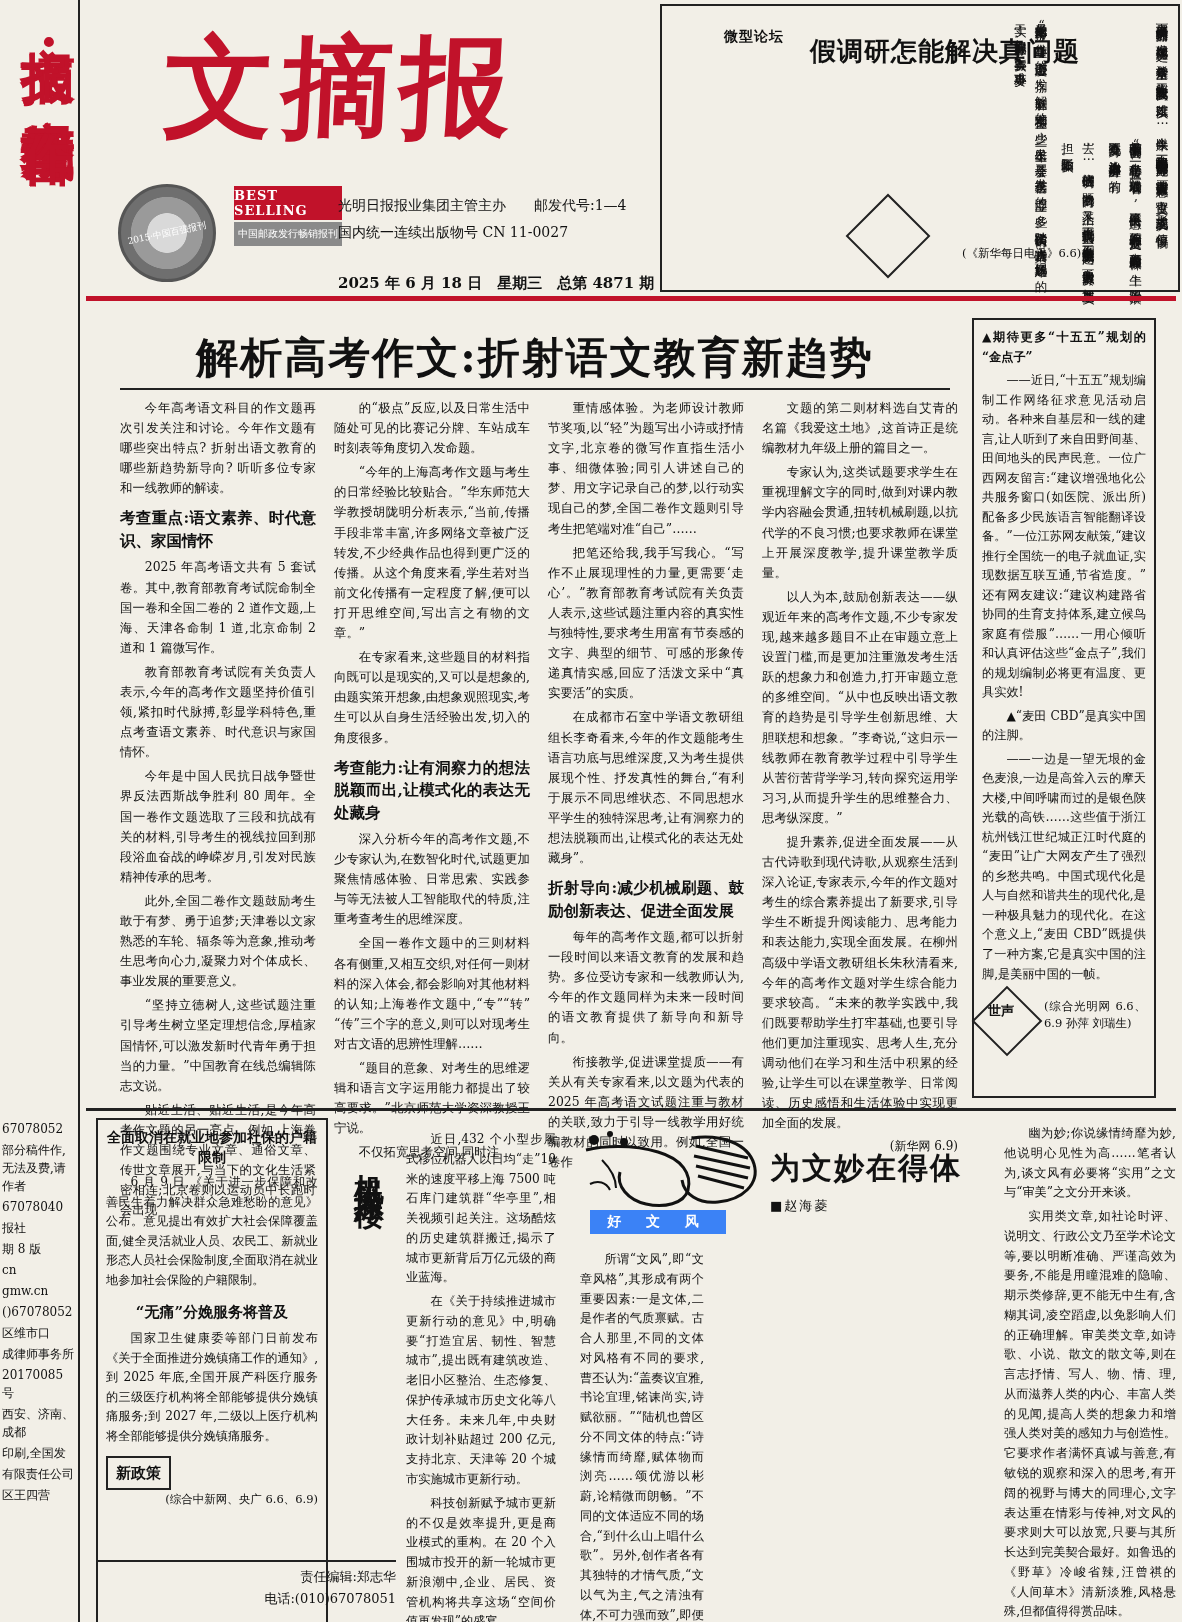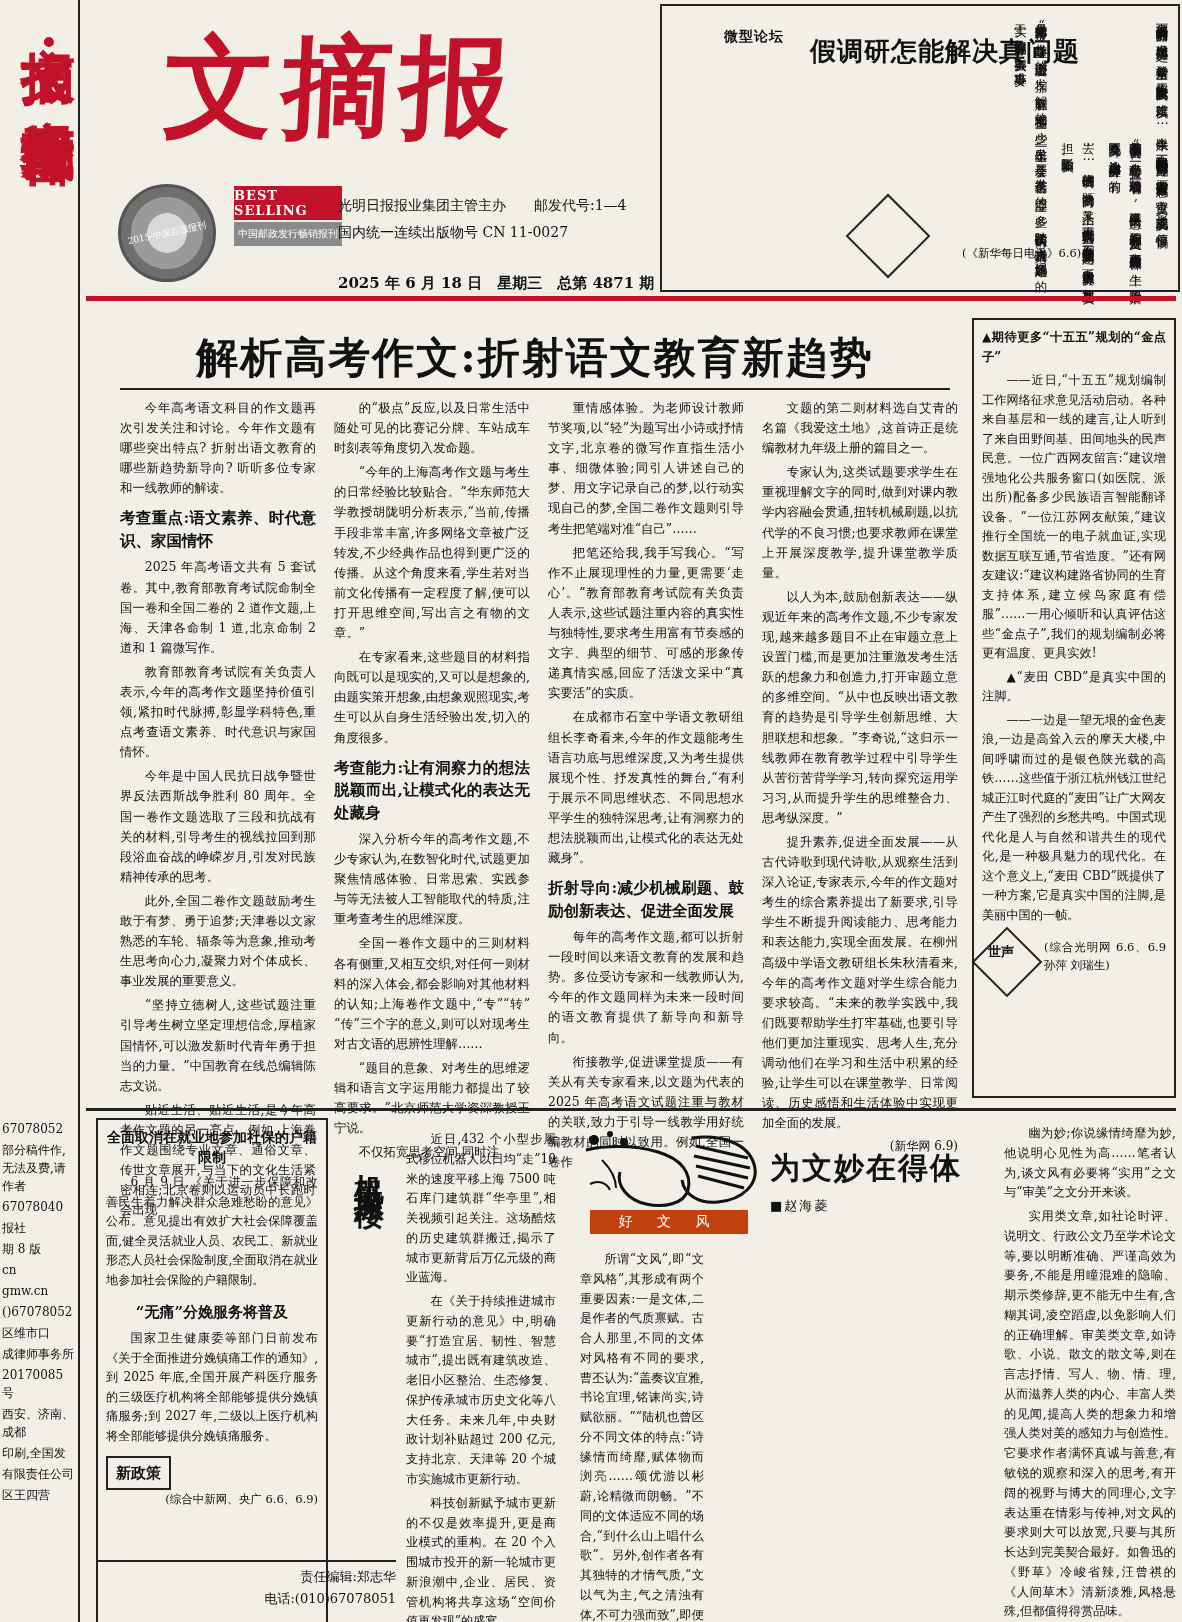--- a/index.html
+++ b/index.html
@@ -45,21 +45,21 @@
   .head-rule{position:absolute;left:120px;top:388px;width:830px;height:2px;background:#222;}
 
   
   .cols{position:absolute;left:120px;top:398px;width:840px;height:700px;display:flex;gap:18px;}
   .col{width:196px;font-size:12.4px;line-height:1.62;text-align:justify;}
   .col p{margin:0 0 4px 0;text-indent:2em;}
   .col h3{margin:9px 0 5px 0;font-size:15.5px;font-weight:bold;text-indent:0;line-height:1.45;}
   .col .src{text-align:right;font-size:12px;margin-top:4px;}
 
   
-  .rightcol{position:absolute;left:972px;top:318px;width:204px;height:780px;border:2px solid #222;padding:8px 8px;box-sizing:border-box;font-size:12.2px;line-height:1.6;text-align:justify;}
+  .rightcol{position:absolute;left:972px;top:318px;width:184px;height:780px;border:2px solid #222;padding:8px 8px;box-sizing:border-box;font-size:12.2px;line-height:1.6;text-align:justify;}
   .rightcol p{margin:0 0 4px 0;text-indent:2em;}
   .rightcol .lead{font-weight:bold;text-indent:0;}
   .rightcol .sig{position:relative;margin-top:6px;height:78px;}
   .rightcol .sig .dm2{position:absolute;left:0;top:6px;width:46px;height:46px;border:2px solid #222;transform:rotate(45deg);}
   .rightcol .sig .sigtext{position:absolute;left:6px;top:14px;width:36px;font-size:13px;font-weight:bold;line-height:1.1;}
   .rightcol .sig .who{position:absolute;left:62px;top:8px;font-size:11.5px;line-height:1.5;}
 
   
   .bot-rule{position:absolute;left:86px;top:1108px;width:1090px;height:3px;background:#222;}
 
@@ -70,21 +70,21 @@
   .bot-left .src{text-align:right;font-size:11.5px;}
   .badge{display:inline-block;border:2px solid #222;padding:3px 8px;font-size:15px;font-weight:bold;margin-top:6px;}
 
   .vhead{position:absolute;writing-mode:vertical-rl;text-orientation:upright;font-weight:bold;}
   .robot-title{left:348px;top:1150px;font-size:30px;letter-spacing:6px;height:330px;}
   .bot-mid{position:absolute;left:406px;top:1130px;width:150px;height:470px;font-size:12.2px;line-height:1.62;text-align:justify;}
   .bot-mid p{margin:0 0 4px 0;text-indent:2em;}
 
   .wenfeng{position:absolute;left:572px;top:1124px;width:196px;height:120px;border:0;}
   .wf-art{position:absolute;left:0;top:0;width:196px;height:116px;}
-  .wf-label{position:absolute;left:18px;top:86px;width:158px;height:24px;background:#c2410c;color:#fff;font-size:14px;letter-spacing:10px;display:flex;align-items:center;justify-content:center;}
+  .wf-label{position:absolute;left:18px;top:86px;width:136px;height:24px;background:#3b82f6;color:#fff;font-size:14px;letter-spacing:10px;display:flex;align-items:center;justify-content:center;font-weight:bold;}
   .bot-head2{position:absolute;left:770px;top:1148px;width:270px;font-size:30px;font-weight:bold;letter-spacing:2px;}
   .bot-head2 .by{display:block;font-size:13px;font-weight:normal;margin-top:8px;}
   .bot-cols{position:absolute;left:580px;top:1250px;width:406px;height:360px;display:flex;gap:16px;}
   .bcol{width:124px;font-size:12.2px;line-height:1.62;text-align:justify;}
   .bcol p{margin:0 0 4px 0;text-indent:2em;}
   .bot-right{position:absolute;left:1004px;top:1124px;width:172px;height:486px;font-size:12.2px;line-height:1.62;text-align:justify;}
   .bot-right p{margin:0 0 4px 0;text-indent:2em;}
 
   .footer{position:absolute;left:96px;top:1560px;width:300px;text-align:right;font-size:13px;line-height:1.7;border-top:2px solid #222;padding-top:4px;}
 

